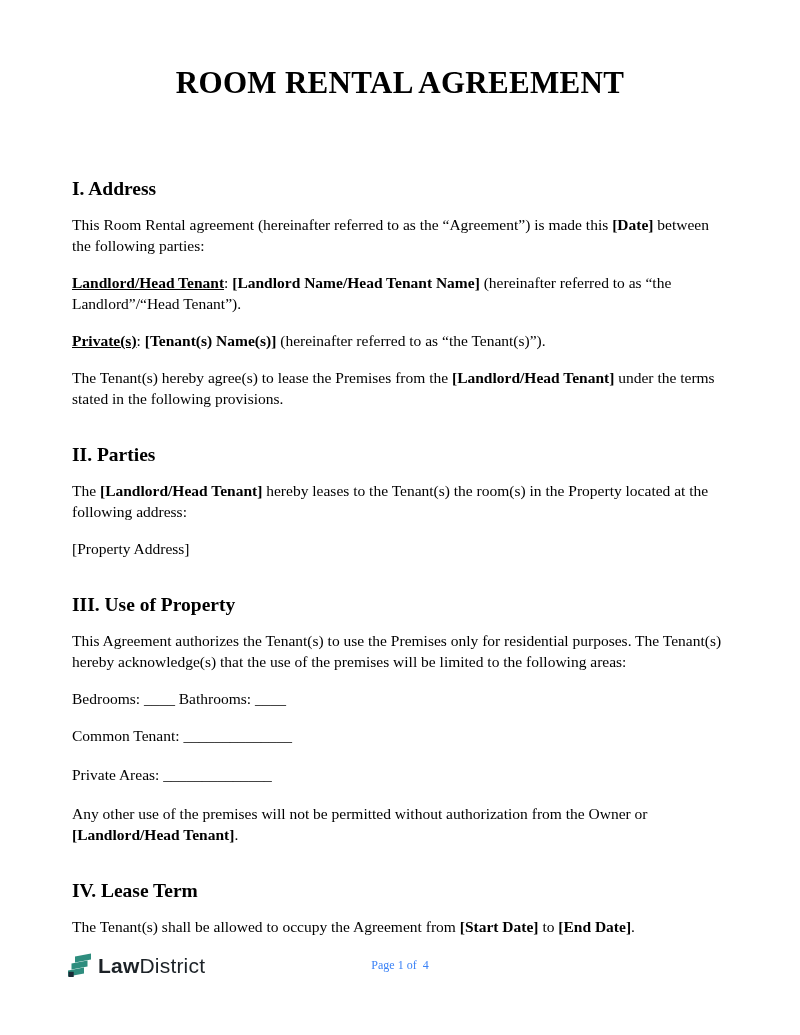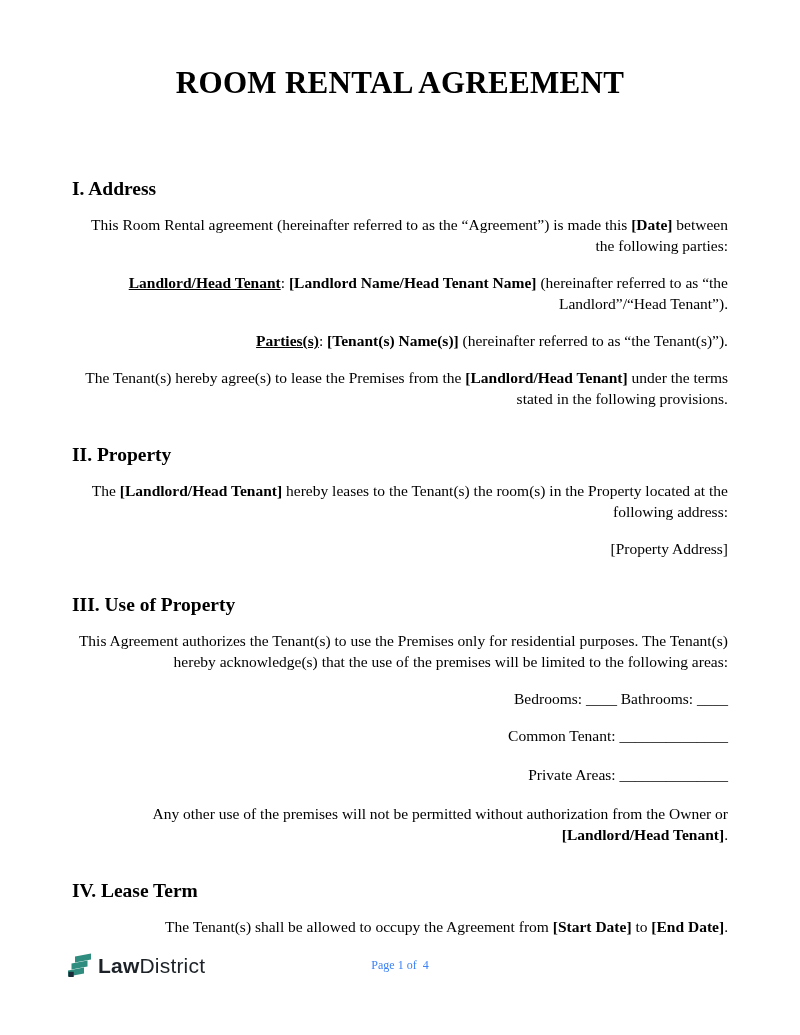--- a/index.html
+++ b/index.html
@@ -34,21 +34,21 @@
     margin-top: 34px;
     margin-bottom: 14px;
     font-size: 19.5px;
     font-weight: bold;
     line-height: 23px;
   }
   p.para {
     margin-bottom: 16px;
     font-size: 15.5px;
     line-height: 21px;
-    text-align: right;
+    text-align: left;
   }
   p.para.gap { margin-bottom: 18px; }
   .t { white-space: pre-wrap; }
   .b { font-weight: bold; }
   .u { text-decoration: underline; }
   .footer {
     position: absolute;
     top: 950px;
     left: 0;
     width: 800px;
@@ -94,25 +94,25 @@
   <div class="content">
 
     <h1 class="doc-title">ROOM RENTAL AGREEMENT</h1>
 
     <h2 class="sec-heading">I. Address</h2>
 
     <p class="para"><span class="t">This Room Rental agreement (hereinafter referred to as the “Agreement”) is made this </span><span class="t b">[Date]</span><span class="t"> between the following parties:</span></p>
 
     <p class="para"><span class="t b u">Landlord/Head Tenant</span><span class="t">: </span><span class="t b">[Landlord Name/Head Tenant Name]</span><span class="t"> (hereinafter referred to as “the Landlord”/“Head Tenant”).</span></p>
 
-    <p class="para"><span class="t b u">Parties(s)</span><span class="t">: </span><span class="t b">[Tenant(s) Name(s)]</span><span class="t"> (hereinafter referred to as “the Tenant(s)”).</span></p>
+    <p class="para"><span class="t b u">Private(s)</span><span class="t">: </span><span class="t b">[Tenant(s) Name(s)]</span><span class="t"> (hereinafter referred to as “the Tenant(s)”).</span></p>
 
     <p class="para"><span class="t">The Tenant(s) hereby agree(s) to lease the Premises from the </span><span class="t b">[Landlord/Head Tenant]</span><span class="t"> under the terms stated in the following provisions.</span></p>
 
-    <h2 class="sec-heading">II. Property</h2>
+    <h2 class="sec-heading">II. Parties</h2>
 
     <p class="para"><span class="t">The </span><span class="t b">[Landlord/Head Tenant]</span><span class="t"> hereby leases to the Tenant(s) the room(s) in the Property located at the following address:</span></p>
 
     <p class="para"><span class="t">[Property Address]</span></p>
 
     <h2 class="sec-heading">III. Use of Property</h2>
 
     <p class="para"><span class="t">This Agreement authorizes the Tenant(s) to use the Premises only for residential purposes. The Tenant(s) hereby acknowledge(s) that the use of the premises will be limited to the following areas:</span></p>
 
     <p class="para"><span class="t">Bedrooms: </span><span class="t">____</span><span class="t"> Bathrooms: </span><span class="t">____</span></p>

